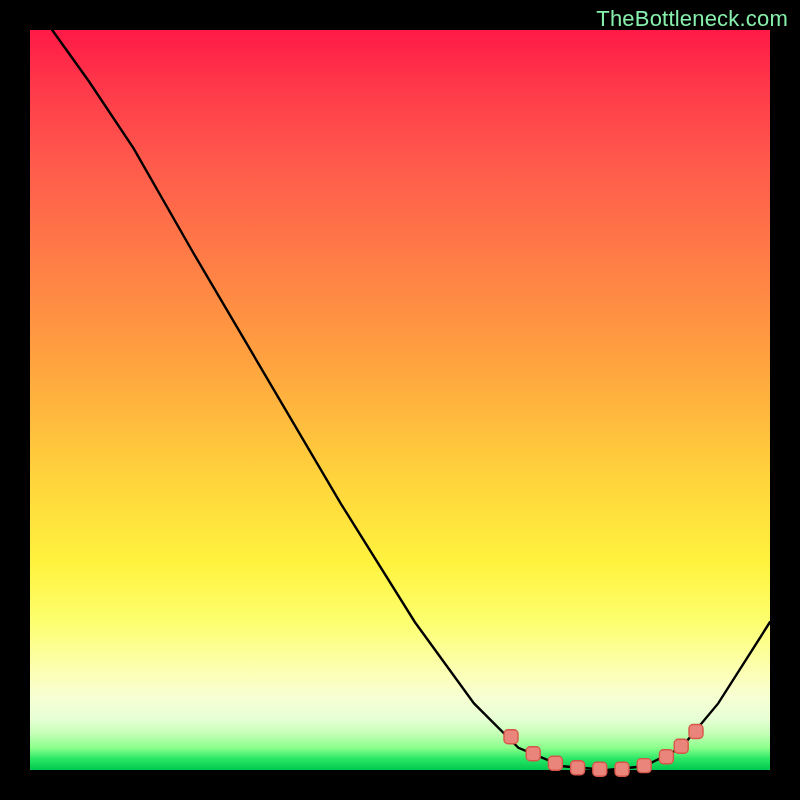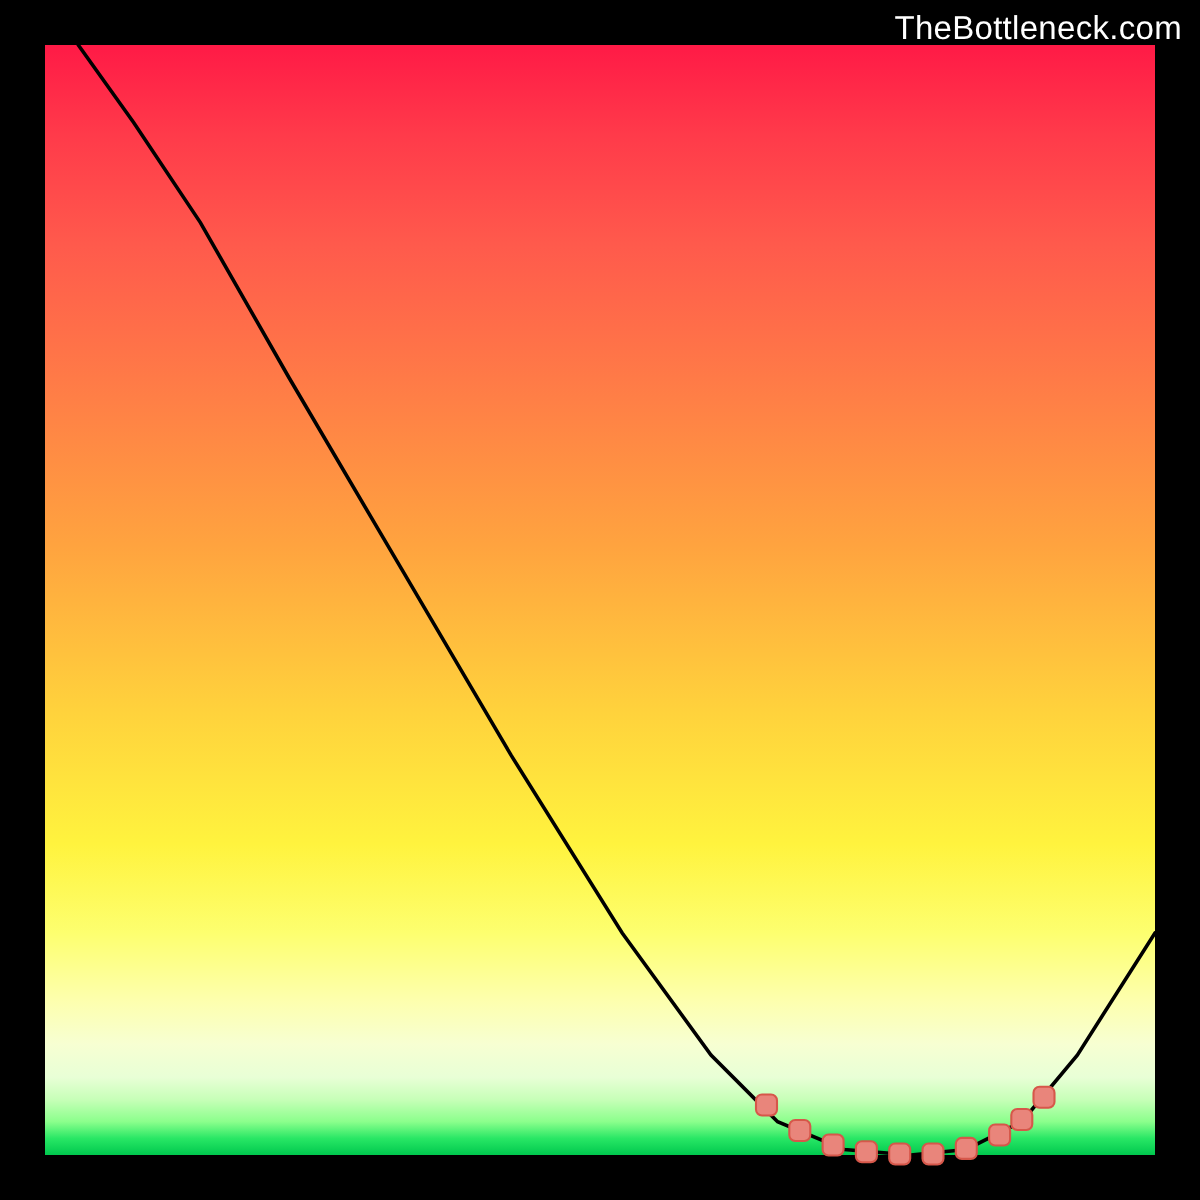--- a/index.html
+++ b/index.html
@@ -14,21 +14,21 @@
   .frame {
     position: relative;
     width: 800px;
     height: 800px;
     background: #000;
   }
   .watermark {
     position: absolute;
     top: 6px;
     right: 12px;
-    color: #ffffff;
+    color: #86efac;
     font-size: 22px;
     font-weight: 500;
     letter-spacing: 0.2px;
   }
   .plot {
     position: absolute;
     left: 30px;
     top: 30px;
     width: 740px;
     height: 740px;

